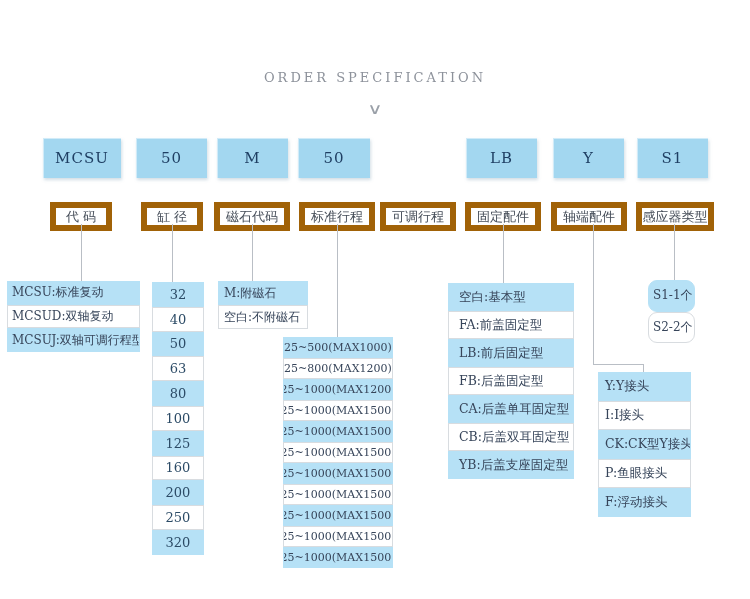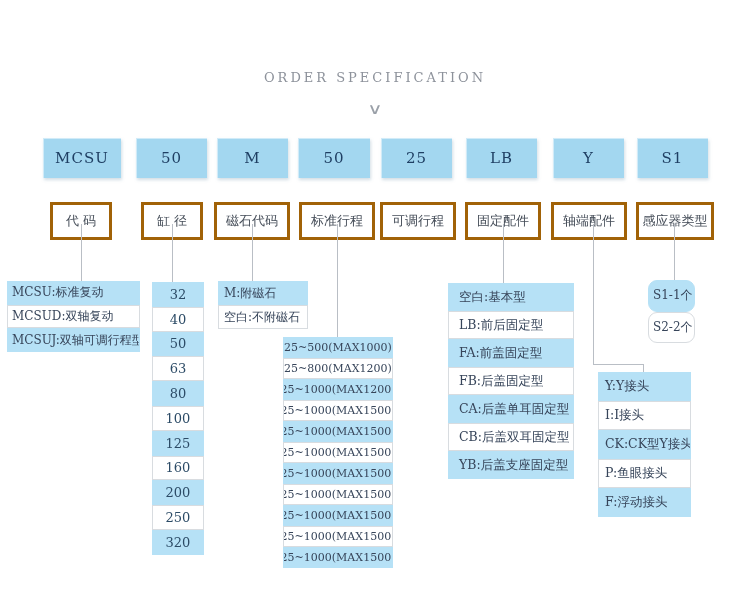--- a/index.html
+++ b/index.html
@@ -28,22 +28,22 @@
     display:flex;align-items:center;justify-content:center;
     box-shadow:inset 1px 1px 0 rgba(255,255,255,.5),1px 2px 3px rgba(130,160,180,.35);
     letter-spacing:1px;
   }
   .cb1{left:43px;width:78px;}  .cb2{left:136px;width:71px;}
   .cb3{left:217px;width:71px;} .cb4{left:298px;width:72px;}
   .cb5{left:381px;width:71px;} .cb6{left:466px;width:71px;}
   .cb7{left:553px;width:71px;} .cb8{left:637px;width:71px;}
   
   .lb{
-    position:absolute;top:202px;height:38px;box-sizing:border-box;
-    background:#fff;border:3px solid #a16207;color:#454d58;font-size:13px;
+    position:absolute;top:202px;height:29px;box-sizing:border-box;
+    background:#fff;border:6px solid #a16207;color:#454d58;font-size:13px;
     display:flex;align-items:center;justify-content:center;white-space:nowrap;
   }
   .lb1{left:50px;width:62px;}  .lb2{left:141px;width:62px;}
   .lb3{left:214px;width:76px;} .lb4{left:299px;width:76px;}
   .lb5{left:380px;width:76px;} .lb6{left:465px;width:76px;}
   .lb7{left:551px;width:76px;} .lb8{left:636px;width:78px;}
   
   .vline,.hline{position:absolute;background:#b9bec5;}
   .vline{width:1px;} .hline{height:1px;}
   .ln1{left:81px;top:224px;height:57px;}
@@ -83,21 +83,20 @@
 
 <div class="stage">
 
   <div class="subtitle">ORDER SPECIFICATION</div>
   <div class="chev">∨</div>
 
   <div class="cb cb1">MCSU</div>
   <div class="cb cb2">50</div>
   <div class="cb cb3">M</div>
   <div class="cb cb4">50</div>
-  <div class="cb cb5">25</div>
   <div class="cb cb6">LB</div>
   <div class="cb cb7">Y</div>
   <div class="cb cb8">S1</div>
 
   <div class="lb lb1">代 码</div>
   <div class="lb lb2">缸 径</div>
   <div class="lb lb3">磁石代码</div>
   <div class="lb lb4">标准行程</div>
   <div class="lb lb5">可调行程</div>
   <div class="lb lb6">固定配件</div>
@@ -148,22 +147,22 @@
     <div class="row">25~1000(MAX1500)</div>
     <div class="row">25~1000(MAX1500)</div>
     <div class="row">25~1000(MAX1500)</div>
     <div class="row">25~1000(MAX1500)</div>
     <div class="row">25~1000(MAX1500)</div>
     <div class="row">25~1000(MAX1500)</div>
   </div>
 
   <div class="list list-mount">
     <div class="row">空白:基本型</div>
+    <div class="row">FA:前盖固定型</div>
     <div class="row">LB:前后固定型</div>
-    <div class="row">FA:前盖固定型</div>
     <div class="row">FB:后盖固定型</div>
     <div class="row">CA:后盖单耳固定型</div>
     <div class="row">CB:后盖双耳固定型</div>
     <div class="row">YB:后盖支座固定型</div>
   </div>
 
   <div class="list list-rodend">
     <div class="row">Y:Y接头</div>
     <div class="row">I:I接头</div>
     <div class="row">CK:CK型Y接头</div>

